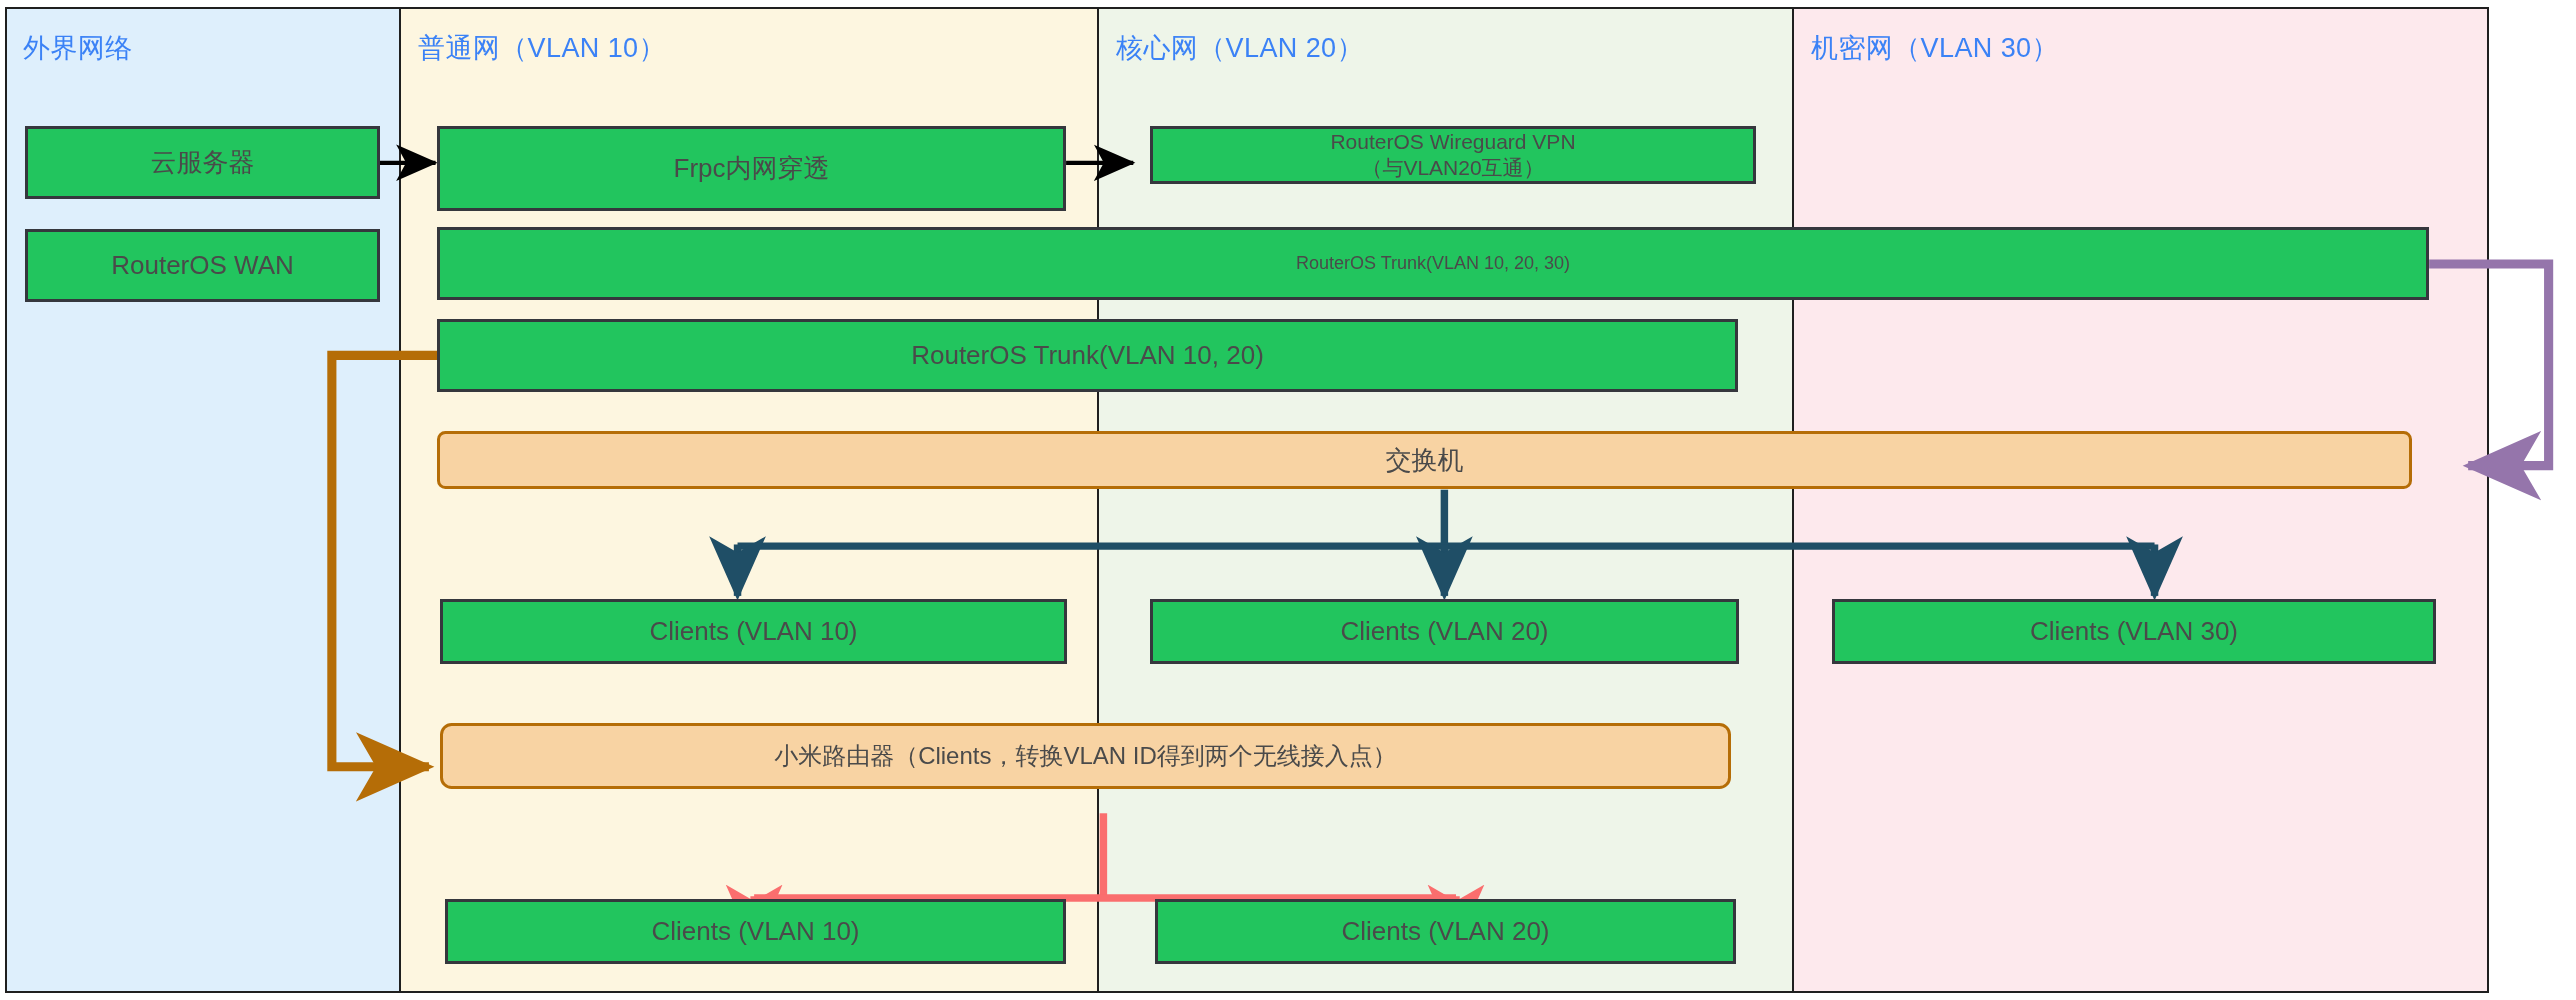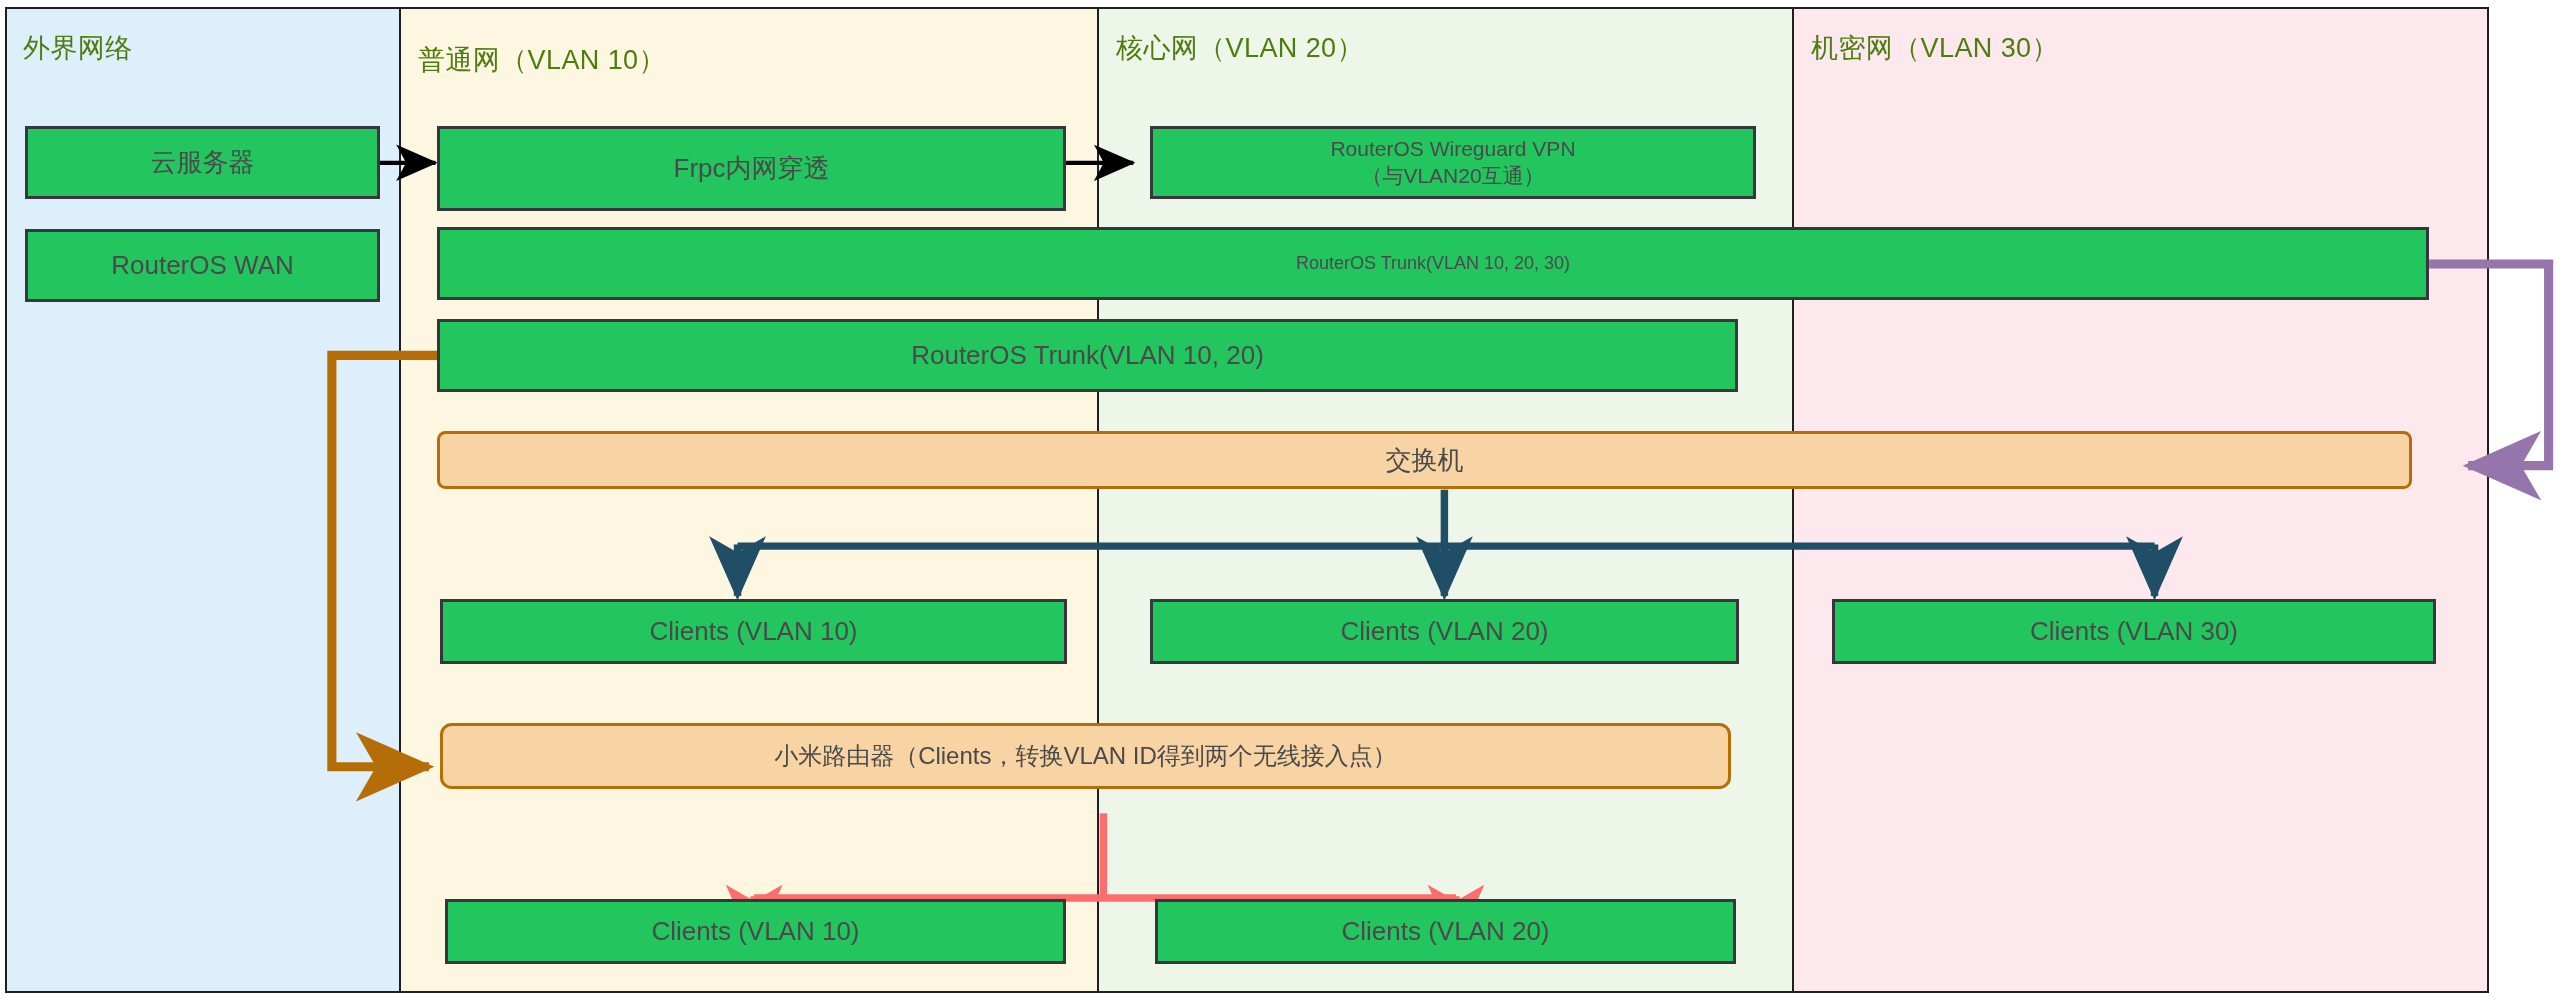--- a/index.html
+++ b/index.html
@@ -6,21 +6,21 @@
   body{font-family:"Liberation Sans","DejaVu Sans",sans-serif;}
   #canvas{position:relative;width:2576px;height:1001px;background:#ffffff;overflow:hidden;}
 
   
   .lane{position:absolute;top:6.6px;height:986px;box-sizing:border-box;border:2.5px solid #1f1f1f;}
   .lane.ext   {left:5px;   width:397px; background:#deeffc;}
   .lane.vlan10{left:399px; width:700px; background:#fdf6e0;}
   .lane.vlan20{left:1097px;width:698px; background:#eef5e9;}
   .lane.vlan30{left:1792px;width:697px; background:#fde9ed;}
 
-  .lane-title{position:absolute;font-size:27px;color:#4d7c0f;letter-spacing:0.4px;white-space:nowrap;}
+  .lane-title{position:absolute;font-size:27px;color:#3b82f6;letter-spacing:0.4px;white-space:nowrap;}
 
   
   .node{position:absolute;box-sizing:border-box;display:flex;align-items:center;
         justify-content:center;text-align:center;color:#4a4a4a;line-height:1.25;}
   .node.rect{background:#22c55e;border:3.3px solid #35373d;}
   .node.round{background:#f8d3a3;border:3.3px solid #b56d07;border-radius:11.6px;}
   .node.sw   {background:#f8d3a3;border:3.3px solid #b56d07;}
 
   
   #wires{position:absolute;left:0;top:0;width:2576px;height:1001px;pointer-events:none;}
@@ -29,21 +29,21 @@
 <body>
 
 <div id="canvas">
 
   <div class="lane ext"></div>
   <div class="lane vlan10"></div>
   <div class="lane vlan20"></div>
   <div class="lane vlan30"></div>
 
   <div class="lane-title" style="left:23px;top:30px;">外界网络</div>
-  <div class="lane-title" style="left:418px;top:42px;">普通网（VLAN 10）</div>
+  <div class="lane-title" style="left:418px;top:30px;">普通网（VLAN 10）</div>
   <div class="lane-title" style="left:1116px;top:30px;">核心网（VLAN 20）</div>
   <div class="lane-title" style="left:1811px;top:30px;">机密网（VLAN 30）</div>
 
   <svg id="wires" viewBox="0 0 3105 1206">
     <defs>
       <marker id="ah-black" markerWidth="12" markerHeight="12" refX="9.5" refY="5" orient="auto" markerUnits="strokeWidth">
         <path d="M0,0.6 L10,5 L0,9.4 L2.4,5 Z" fill="#000000"></path>
       </marker>
       <marker id="ah-dark" markerWidth="10" markerHeight="10" refX="8" refY="4" orient="auto" markerUnits="strokeWidth">
         <path d="M0,0.2 L8.6,4 L0,7.8 L2.2,4 Z" fill="#1f4e66"></path>
@@ -78,21 +78,21 @@
     <path d="M909,1080 L909,1138" fill="none" stroke="#fa6e6e" stroke-width="9" marker-end="url(#ah-pink)"></path>
     <path d="M1755,1080 L1755,1138" fill="none" stroke="#fa6e6e" stroke-width="9" marker-end="url(#ah-pink)"></path>
   </svg>
 
   <div class="node rect" style="left:25px;top:126px;width:355px;height:73px;font-size:26px;">云服务器</div>
 
   <div class="node rect" style="left:25px;top:229px;width:355px;height:73px;font-size:26px;">RouterOS WAN</div>
 
   <div class="node rect" style="left:437px;top:126px;width:629px;height:85px;font-size:26px;">Frpc内网穿透</div>
 
-  <div class="node rect" style="left:1150px;top:126px;width:606px;height:73px;font-size:21px;flex-direction:column;">
+  <div class="node rect" style="left:1150px;top:126px;width:606px;height:58px;font-size:21px;flex-direction:column;">
     <span>RouterOS Wireguard VPN</span>
     <span>（与VLAN20互通）</span>
   </div>
 
   <div class="node rect" style="left:437px;top:227px;width:1992px;height:73px;font-size:18px;">RouterOS Trunk(VLAN 10, 20, 30)</div>
 
   <div class="node rect" style="left:437px;top:319px;width:1301px;height:73px;font-size:26px;">RouterOS Trunk(VLAN 10, 20)</div>
 
   <div class="node sw" style="left:437px;top:431px;width:1975px;height:58px;font-size:26px;border-radius:8.3px;">交换机</div>
 

